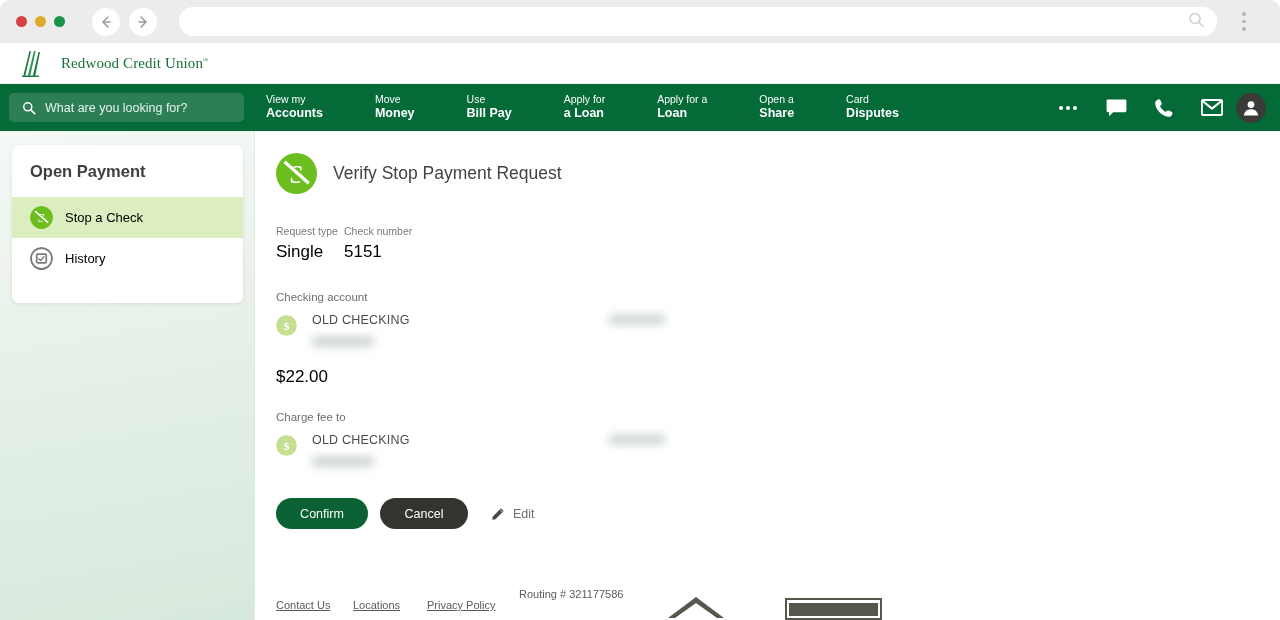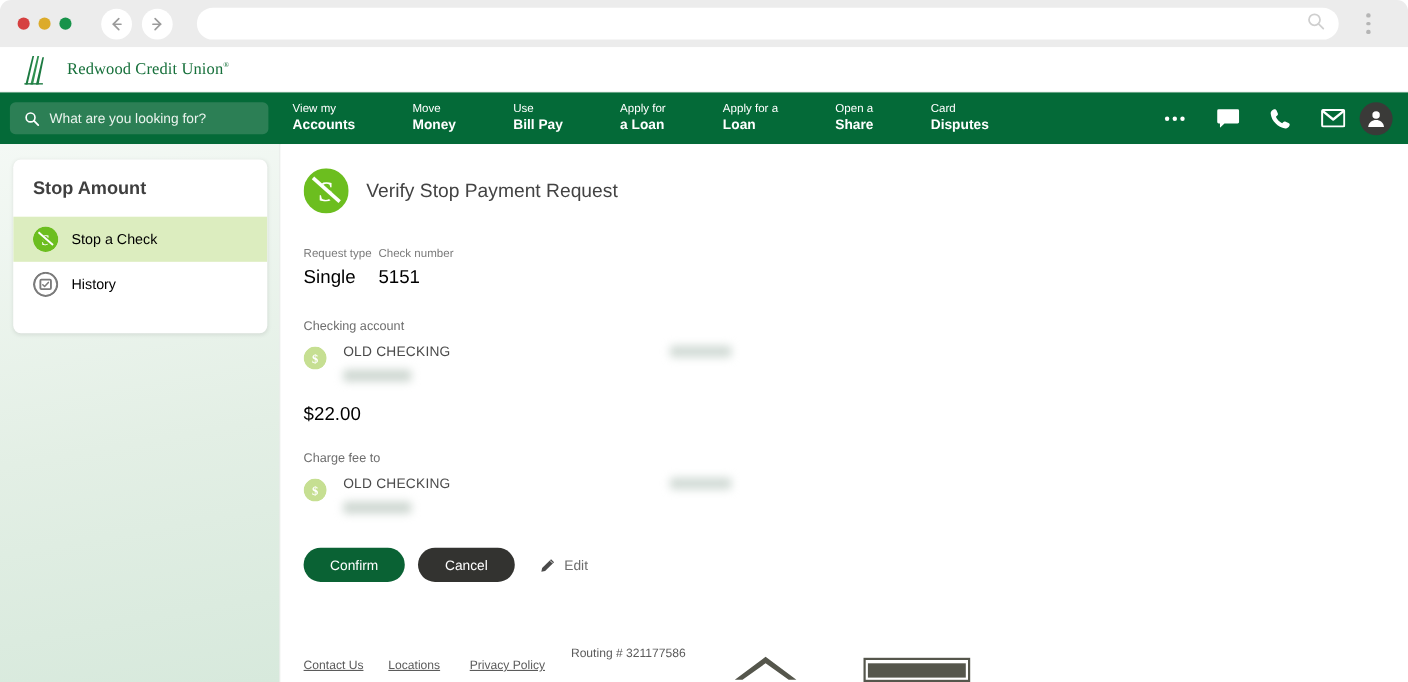--- a/index.html
+++ b/index.html
@@ -282,21 +282,21 @@
             <circle cx="9" cy="5.6" r="3.4" fill="#ffffff"></circle>
             <path d="M1.8 16.5 C2.4 12.2 5.4 10.2 9 10.2 C12.6 10.2 15.6 12.2 16.2 16.5 Z" fill="#ffffff"></path>
           </svg>
         </span>
       </div>
     </div>
   </div>
 
   <div class="sidebar">
     <div class="side-card">
-      <div class="side-title">Stop Amount</div>
+      <div class="side-title">Open Payment</div>
 
       <div class="side-item active">
         <svg class="circ-icon" viewBox="0 0 24 24">
           <circle cx="12" cy="12" r="12" fill="#6cbe1f"></circle>
           <text x="12" y="17" font-size="14" font-family="Liberation Serif, serif" font-weight="bold" fill="#ffffff" text-anchor="middle">S</text>
           <line x1="4.6" y1="6.2" x2="18.4" y2="18.2" stroke="#6cbe1f" stroke-width="3.4"></line>
           <line x1="5.2" y1="5.4" x2="19" y2="17.4" stroke="#ffffff" stroke-width="1.8"></line>
         </svg>
         <span class="lbl">Stop a Check</span>
       </div>

